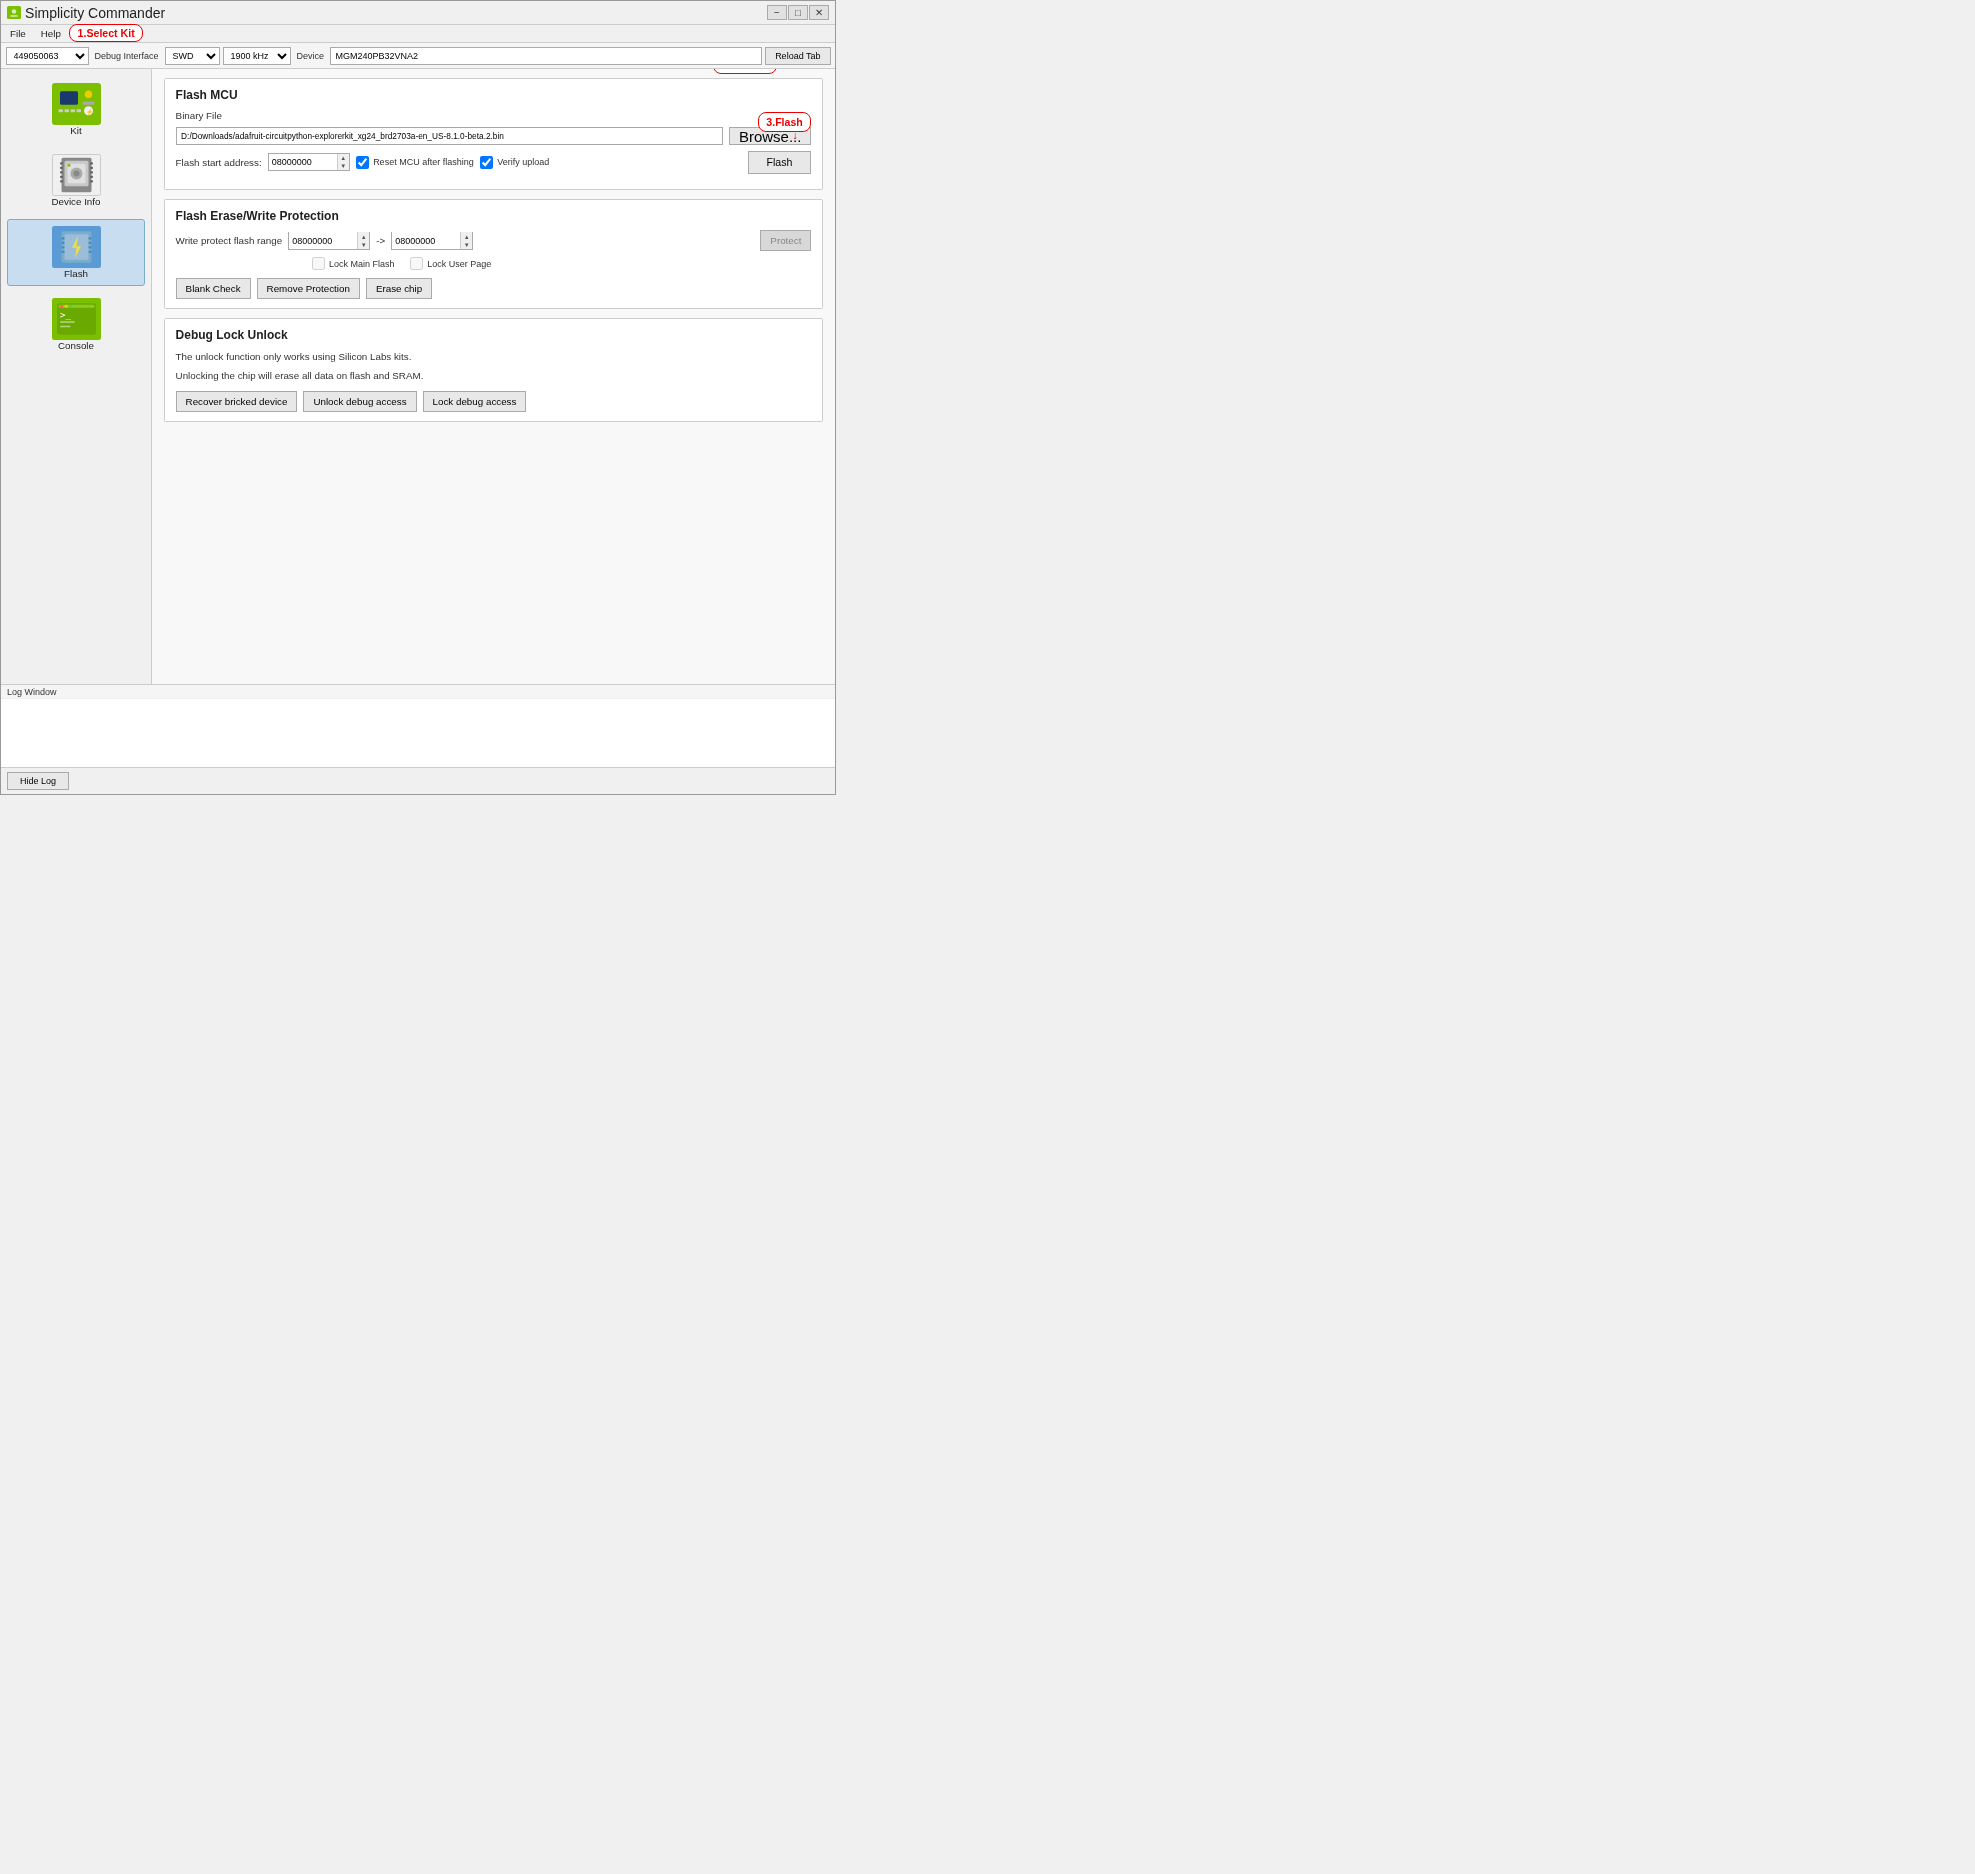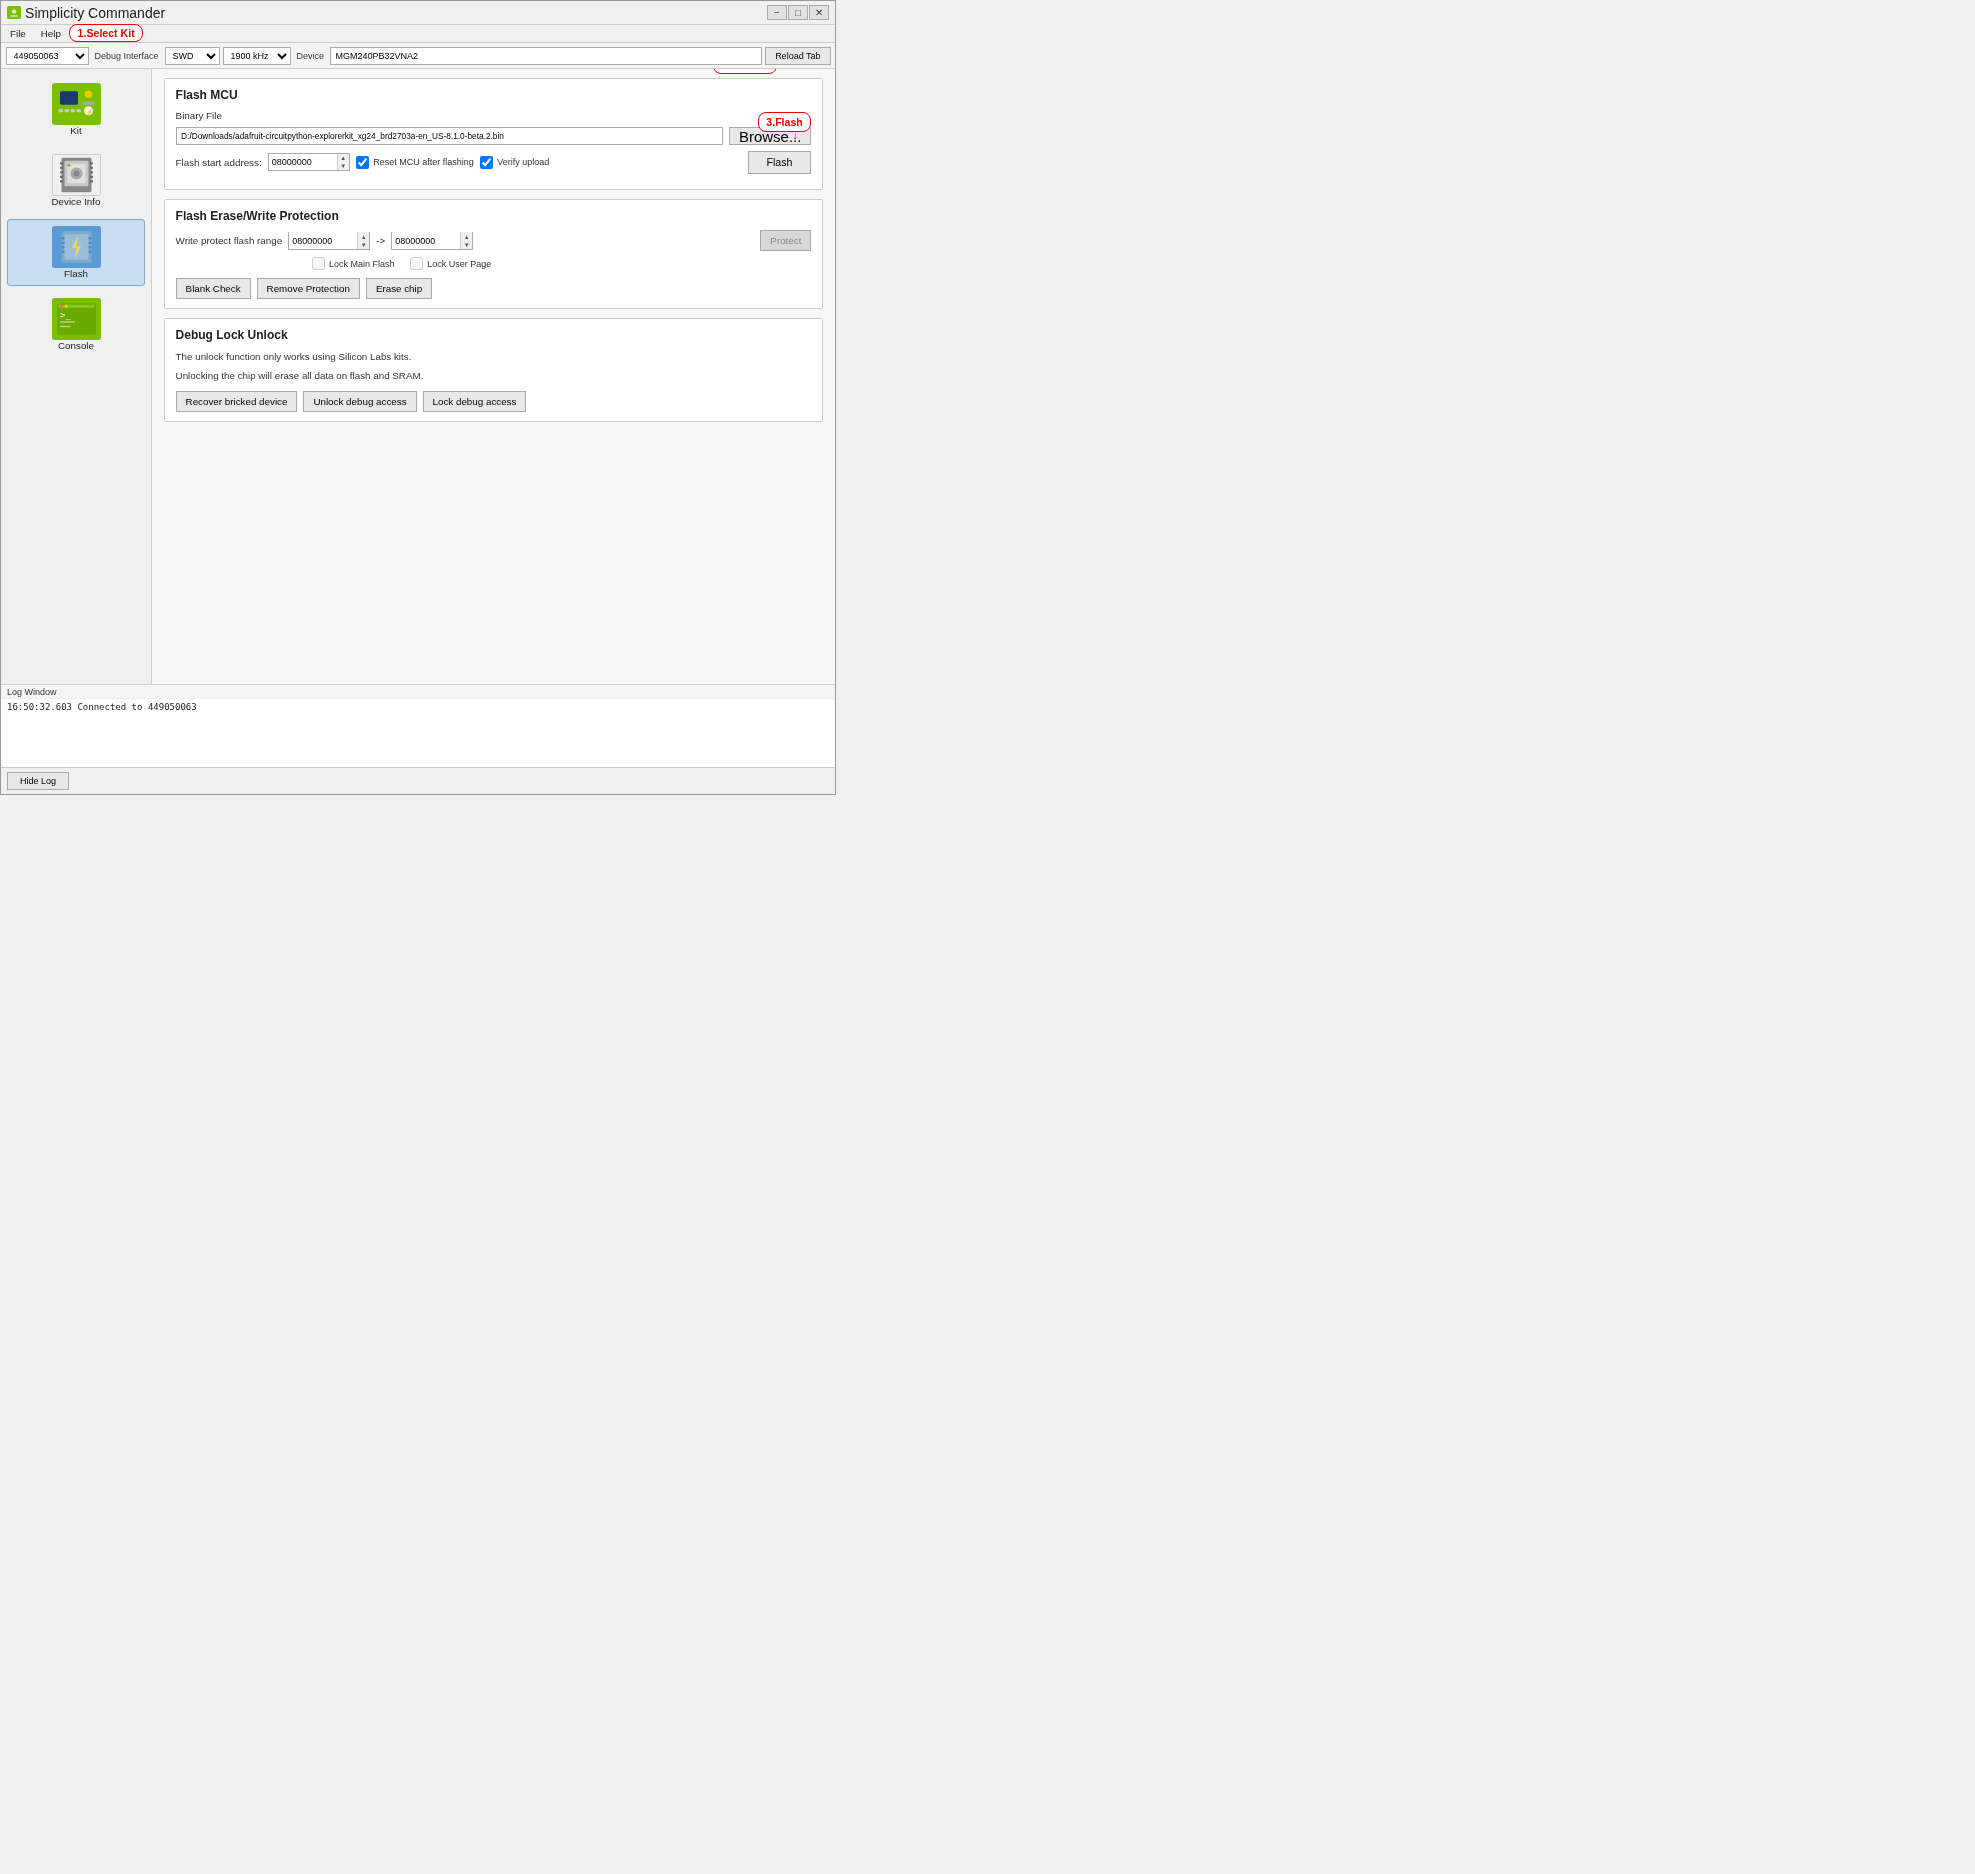--- a/index.html
+++ b/index.html
@@ -552,21 +552,18 @@
         <button class="btn-action">Unlock debug access</button>
         <button class="btn-action">Lock debug access</button>
       </div>
     </div>
 
   </div>
 </div>
 
 <div class="log-area">
   <div class="log-label">Log Window</div>
-  <div class="log-content">
-    <span>16:50:32.603 Connected to 449050063</span>
-  </div>
 </div>
 
 <div class="log-footer">
   <button class="btn-hide-log">Hide Log</button>
 </div>
 
 
 </body></html>

